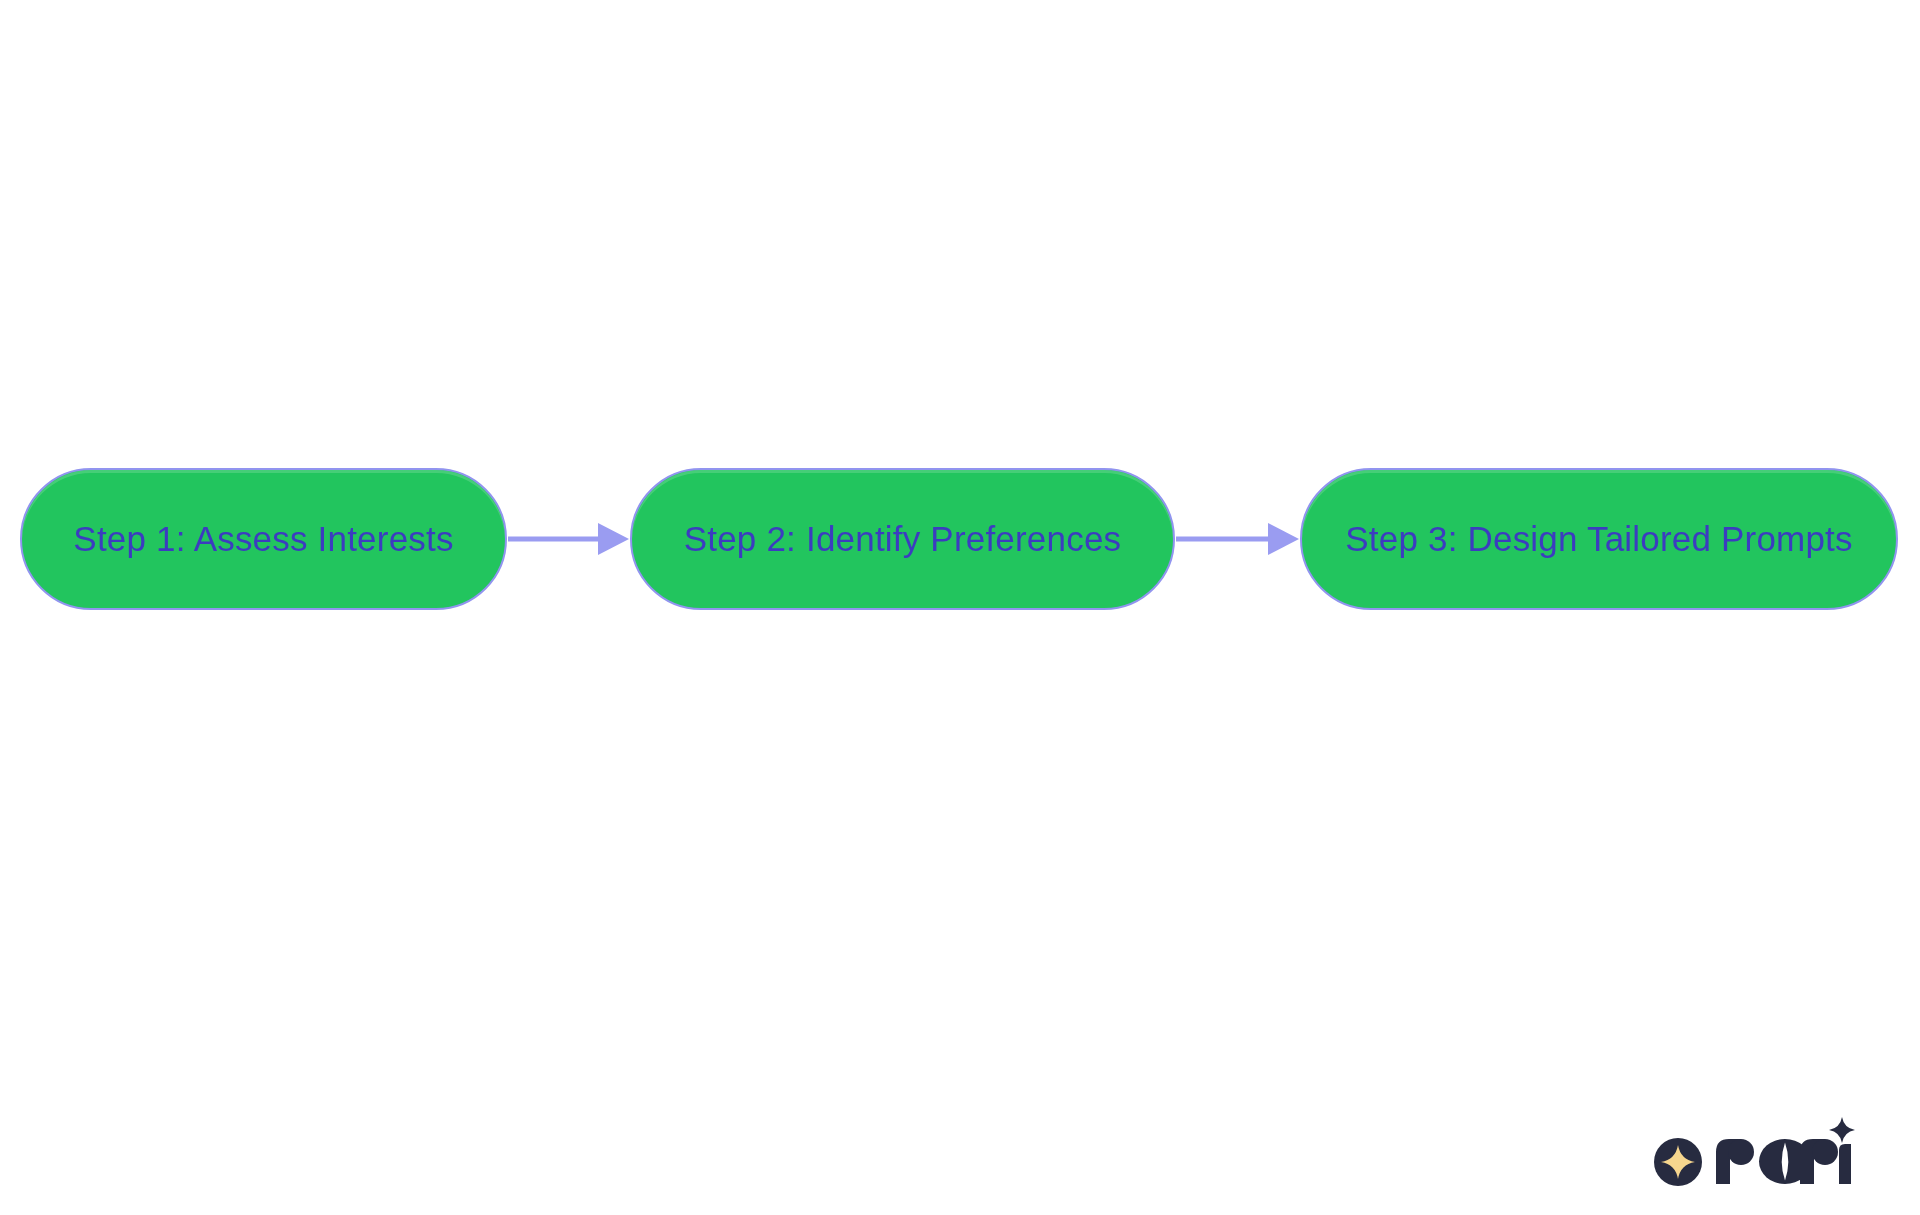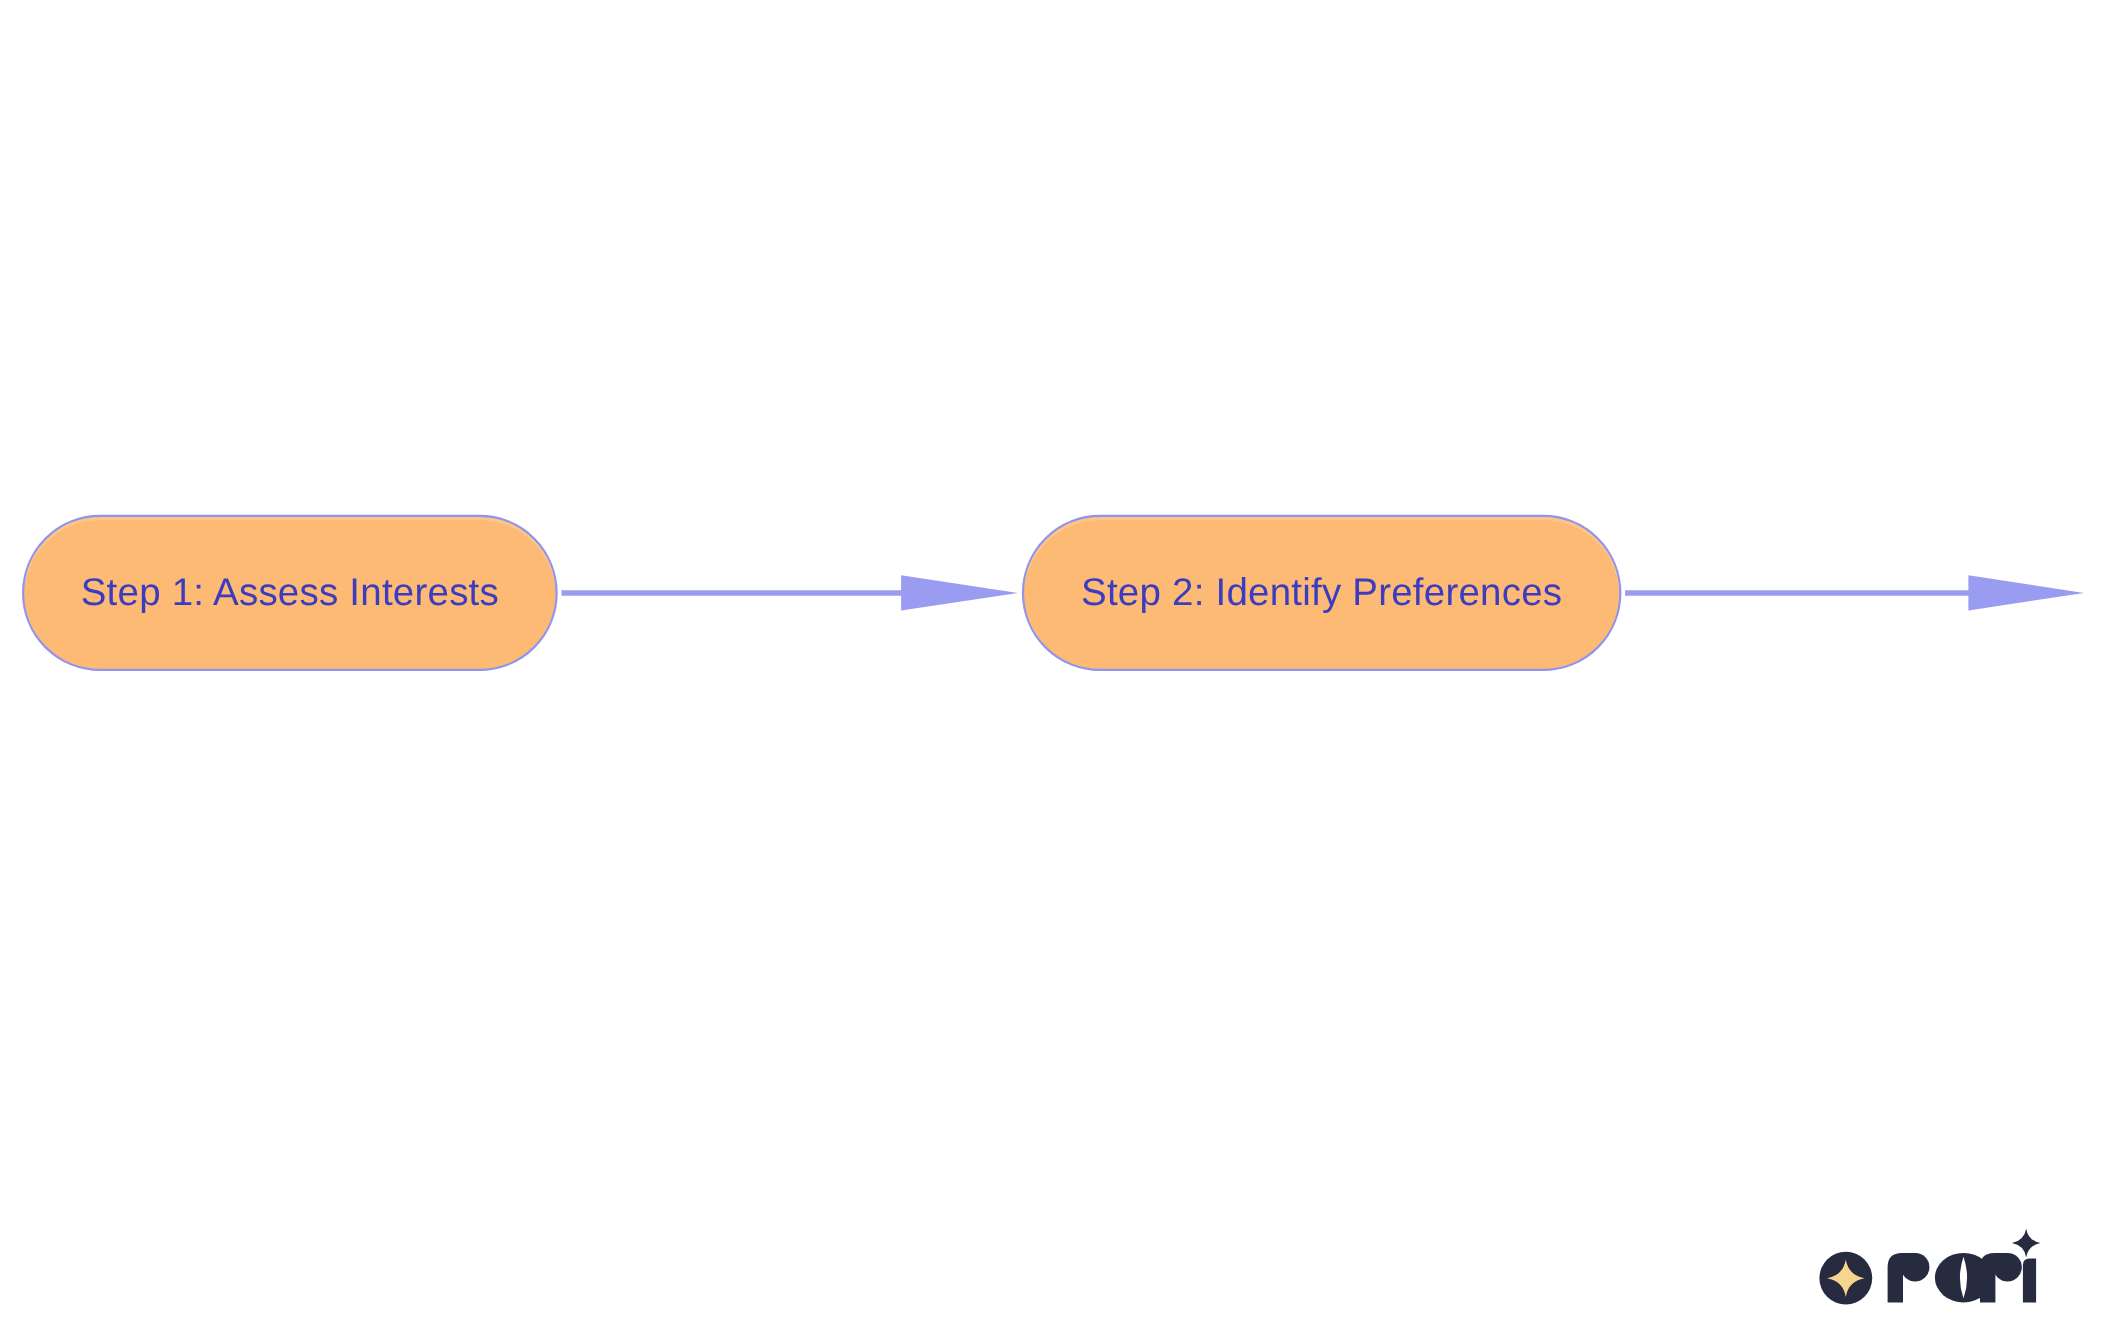--- a/index.html
+++ b/index.html
@@ -12,21 +12,21 @@
   }
   .flow-row {
     position: absolute;
     left: 20px; top: 468px;
     width: 1878px; height: 142px;
     display: flex;
     align-items: stretch;
   }
   .pill {
     box-sizing: border-box;
-    background: #fdba74;
+    background: #22c55e;
     border: 2px solid #9194ef;
     border-radius: 71px;
     display: flex;
     align-items: center;
     justify-content: center;
     box-shadow: inset 0 3px 0 rgba(255,255,255,0.16);
     flex: 0 0 auto;
   }
   .pill .label {
     font-size: 35px;
@@ -73,20 +73,23 @@
     <span class="label">Step 2: Identify Preferences</span>
   </div>
 
   <div class="connector">
     <svg viewBox="0 0 125 40" preserveAspectRatio="none">
       <line x1="1" y1="20" x2="94" y2="20" stroke-width="5" stroke="#9a9cf1"></line>
       <polygon points="93,4 93,36 124,20" fill="#9a9cf1"></polygon>
     </svg>
   </div>
 
+  <div class="pill p3">
+    <span class="label">Step 3: Design Tailored Prompts</span>
+  </div>
 
 </div>
 
 <div class="logo">
   <svg viewBox="0 0 222 72" role="img" aria-label="rori">
 
     <g>
       <circle cx="26" cy="46" r="24" fill="#272b40"></circle>
       <path d="M26 29 Q28.5 43.5 43 46 Q28.5 48.5 26 63 Q23.5 48.5 9 46 Q23.5 43.5 26 29 Z" fill="#f6d68e"></path>
     </g>

